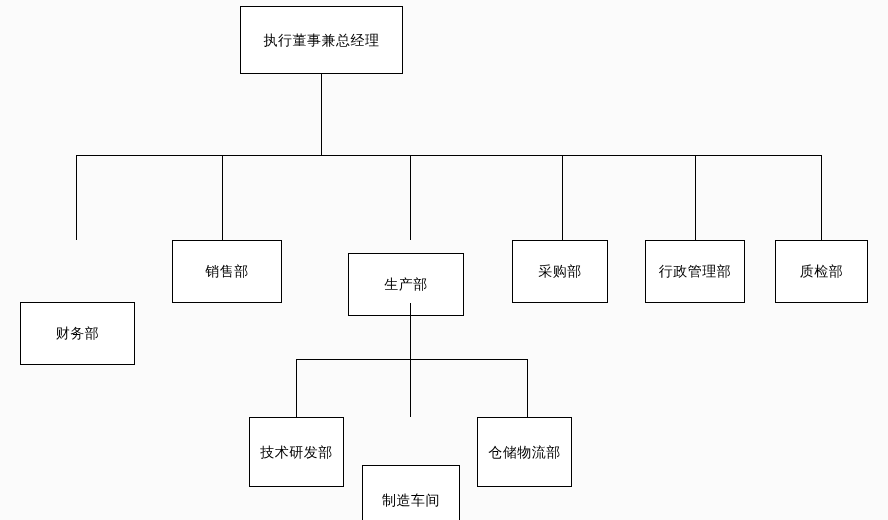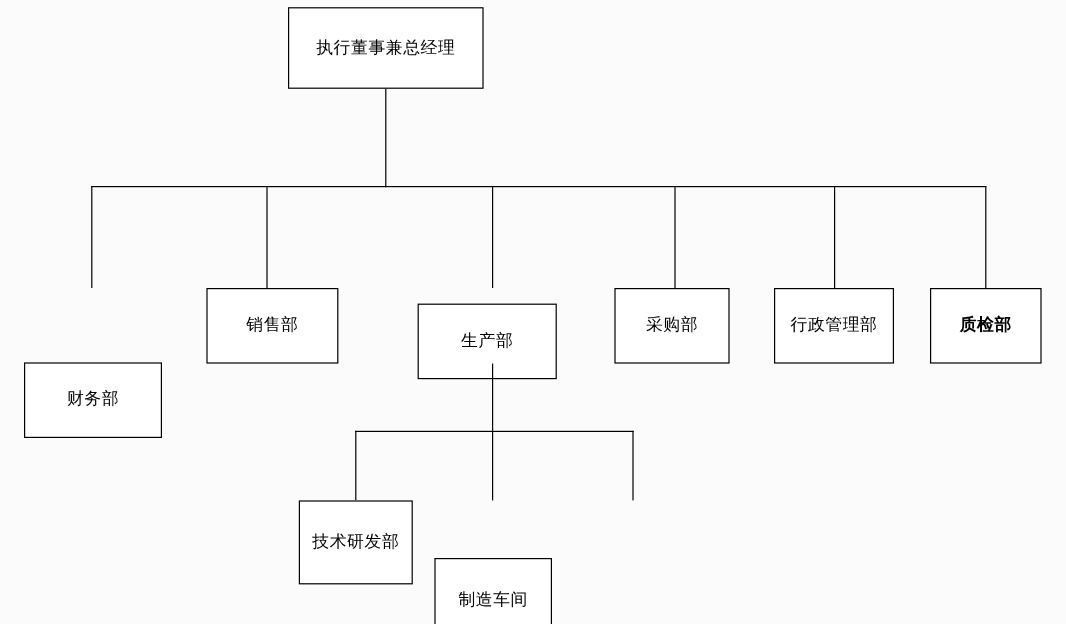--- a/index.html
+++ b/index.html
@@ -88,34 +88,37 @@
   </div>
 
   <div class="node-box lvl2" style="left:512px; top:240px; width:96px; height:63px;">
     <span class="node-label">采购部</span>
   </div>
 
   <div class="node-box lvl2" style="left:645px; top:240px; width:100px; height:63px;">
     <span class="node-label">行政管理部</span>
   </div>
 
-  <div class="node-box lvl2" style="left:775px; top:240px; width:93px; height:63px;font-weight:bold;">
+  <div class="node-box lvl2" style="left:775px; top:240px; width:93px; height:63px;">
     <span class="node-label">质检部</span>
   </div>
 
   <div class="connector v-line" style="left:410px; top:303px; height:56px;"></div>
 
   <div class="connector h-line" style="left:296px; top:359px; width:232px;"></div>
 
   <div class="connector v-line" style="left:296px; top:359px; height:58px;"></div>
   <div class="connector v-line" style="left:410px; top:359px; height:58px;"></div>
   <div class="connector v-line" style="left:527px; top:359px; height:58px;"></div>
 
   <div class="node-box lvl3" style="left:249px; top:417px; width:95px; height:70px;">
     <span class="node-label">技术研发部</span>
   </div>
 
   <div class="node-box lvl3" style="left:362px; top:417px; width:98px; height:70px;margin-top:48px;">
     <span class="node-label">制造车间</span>
   </div>
 
+  <div class="node-box lvl3" style="left:477px; top:417px; width:95px; height:70px;">
+    <span class="node-label">仓储物流部</span>
+  </div>
 
 </div>
 
 </body></html>

